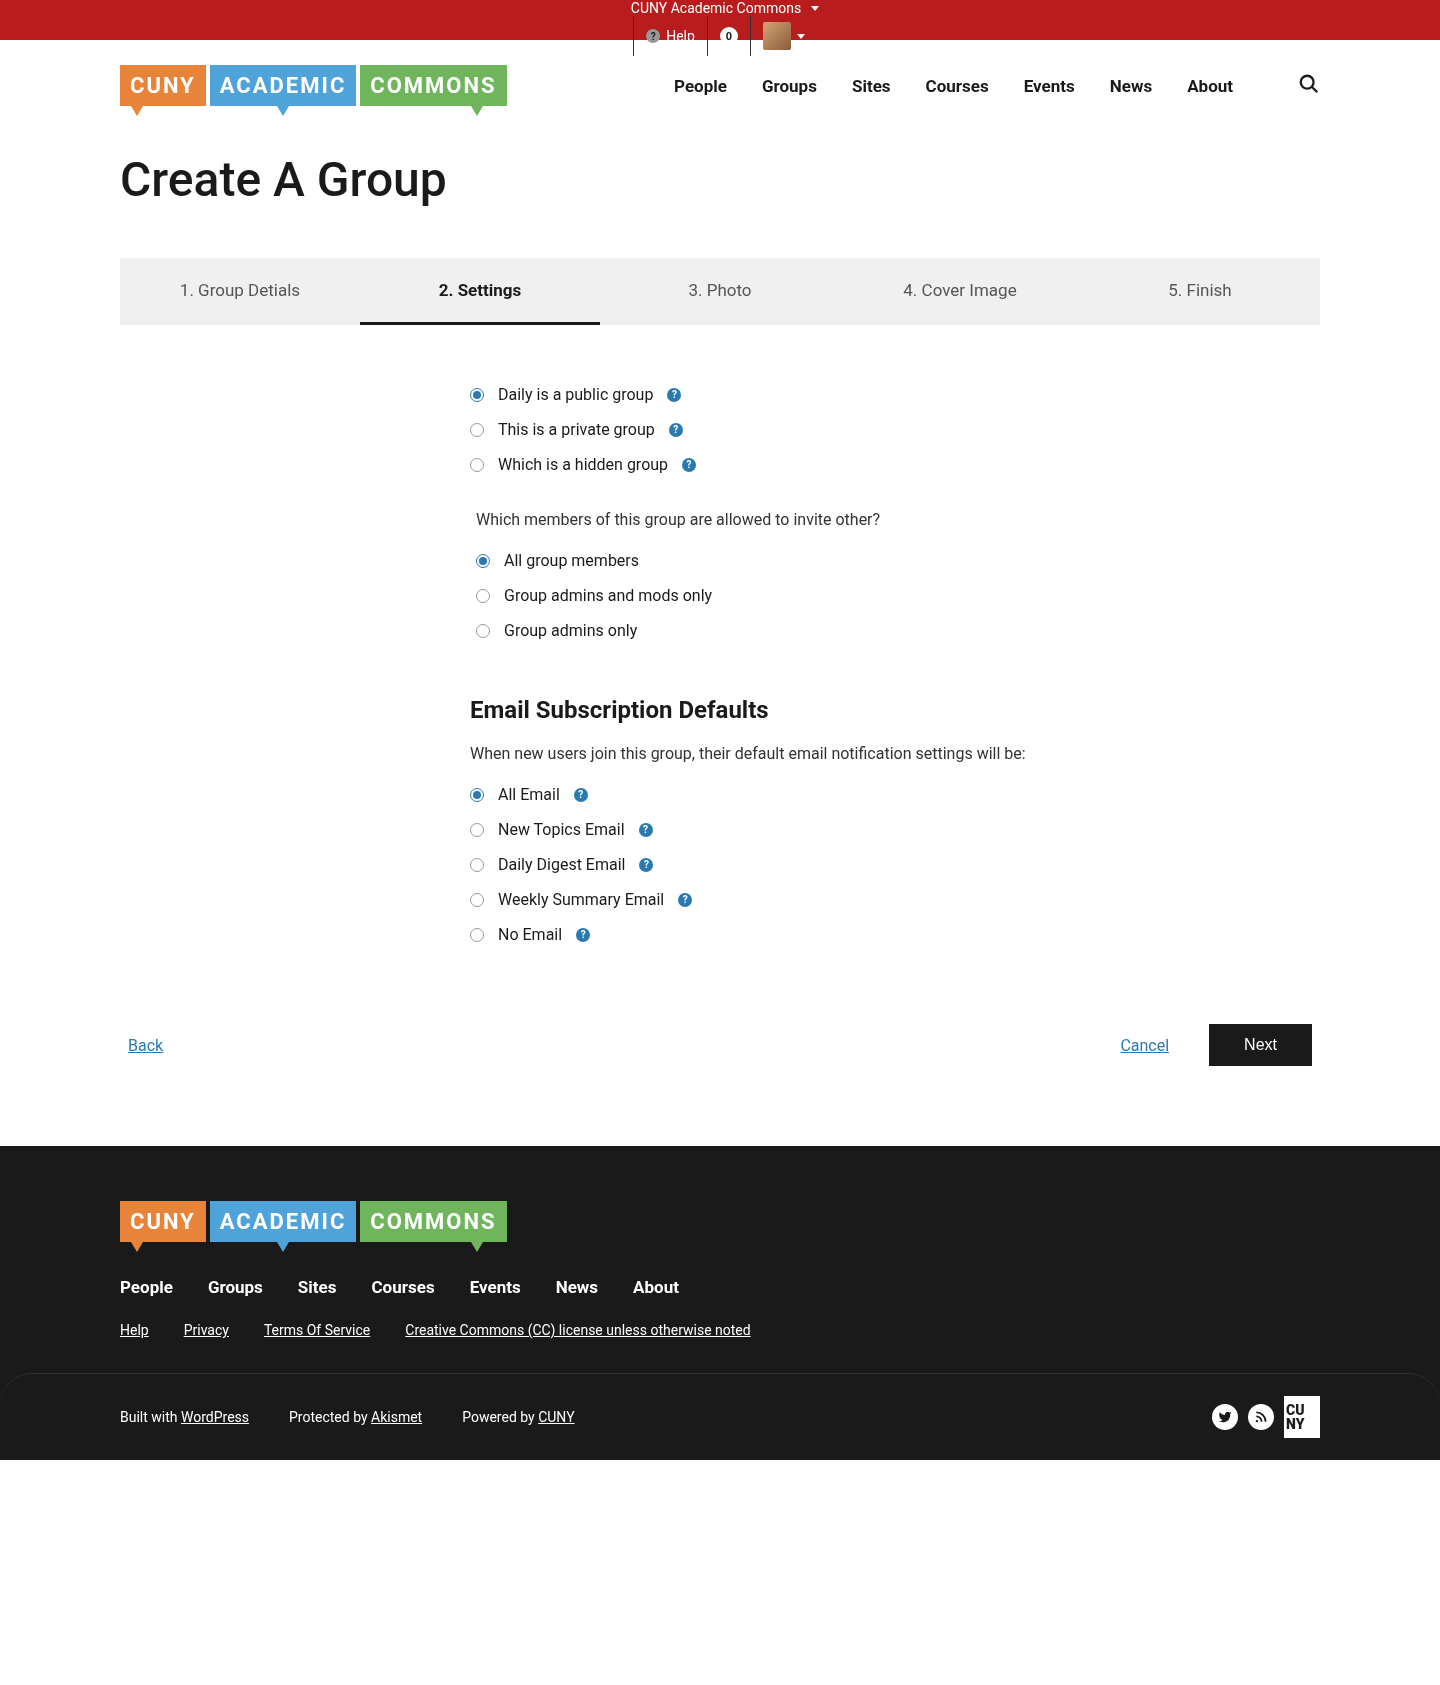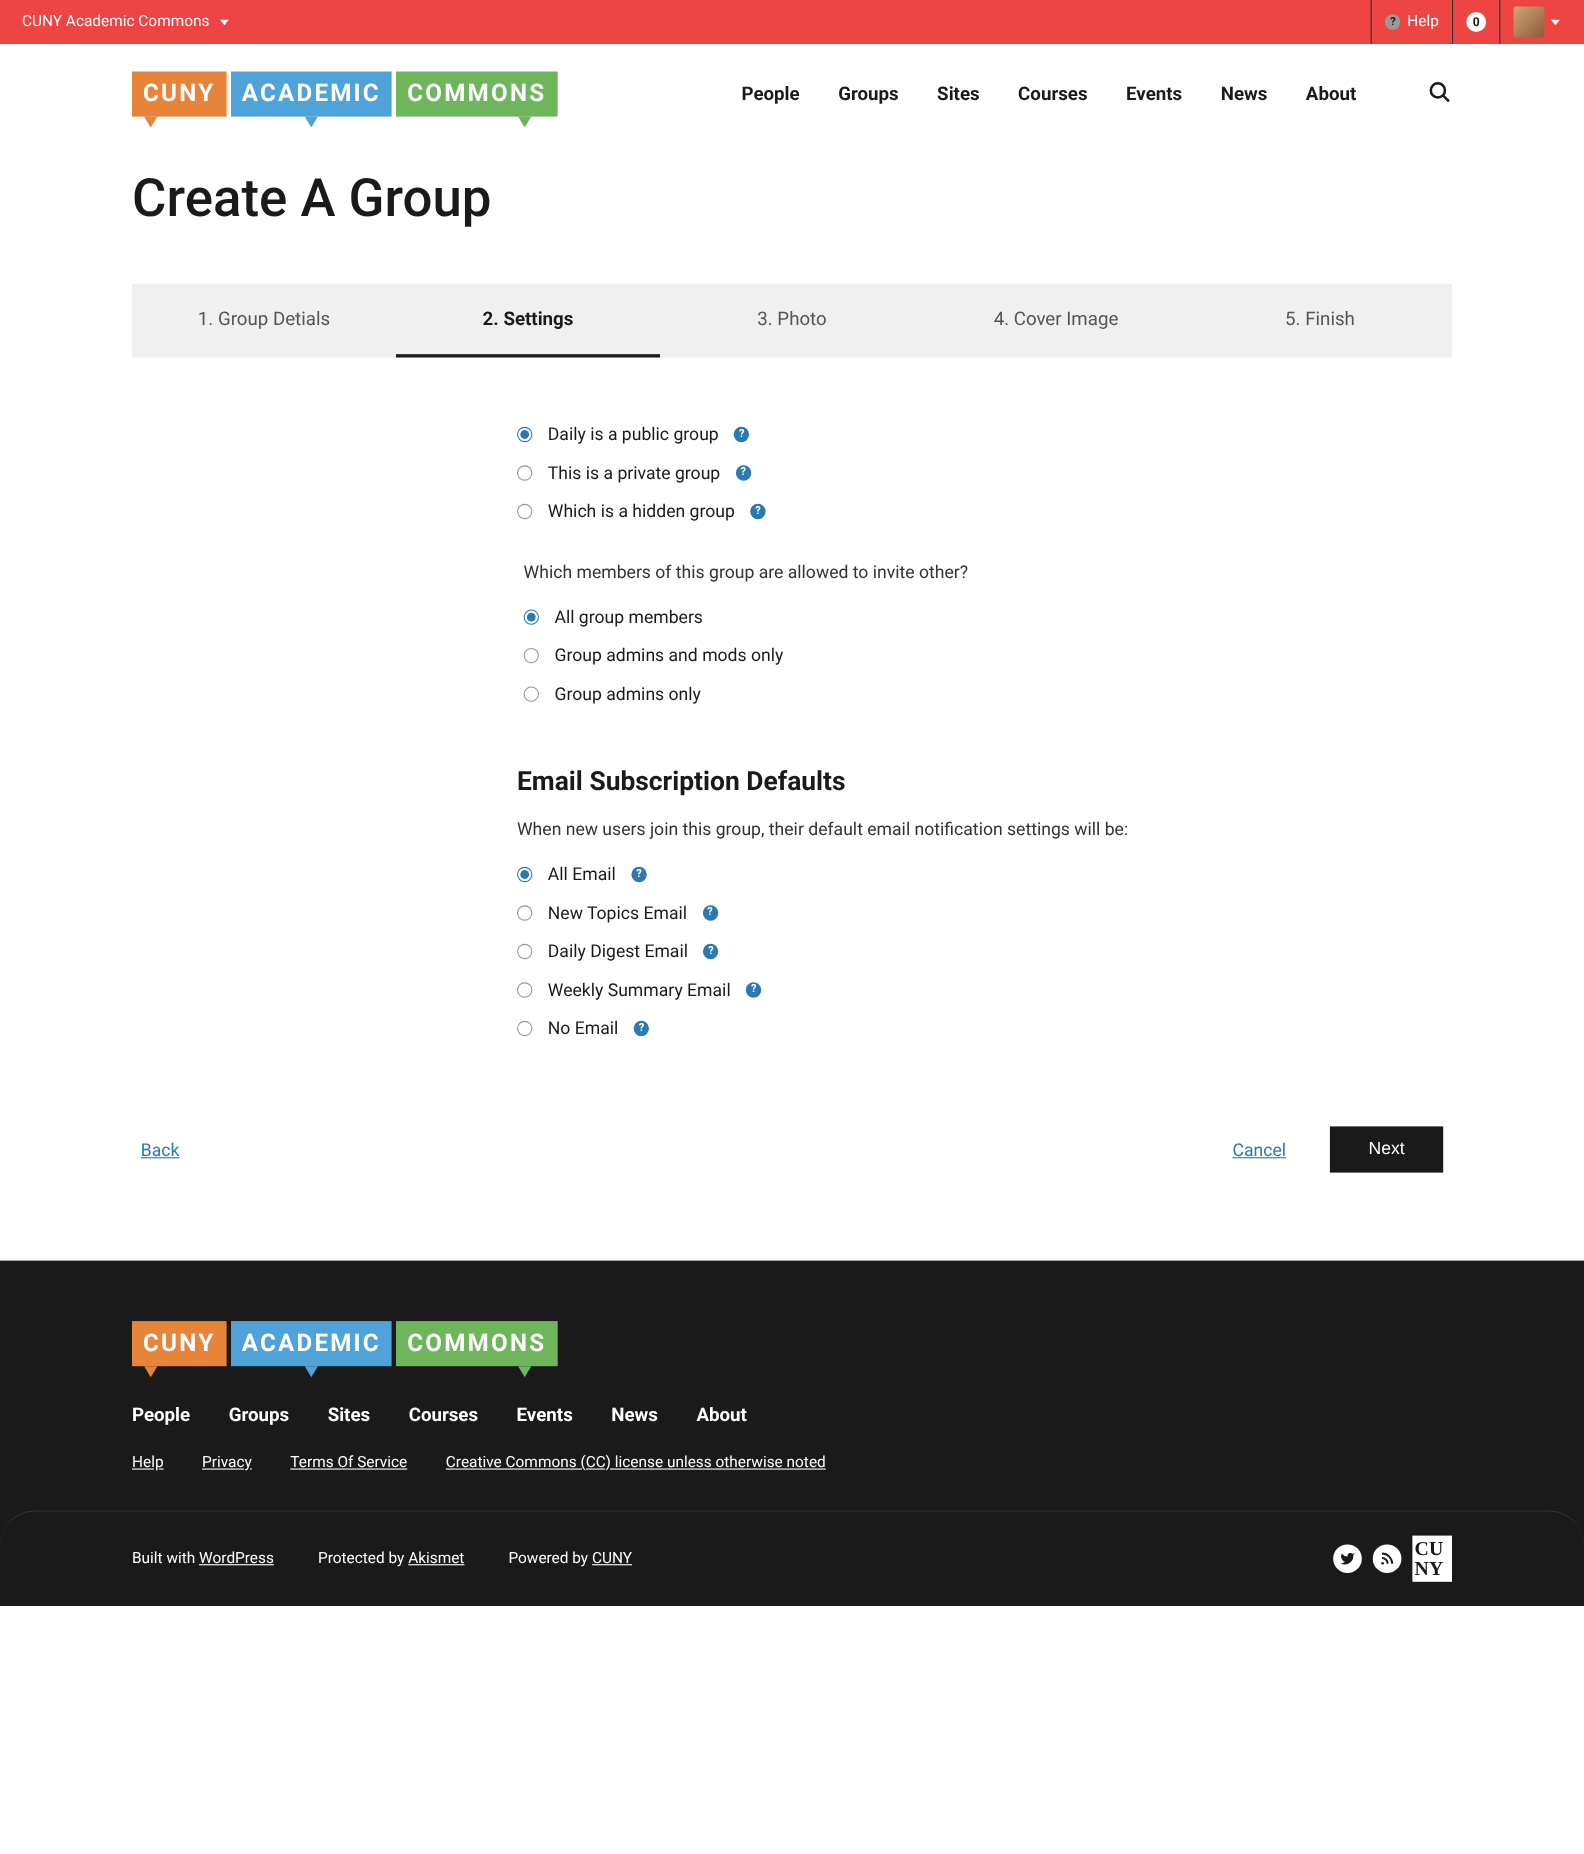--- a/index.html
+++ b/index.html
@@ -1,19 +1,19 @@
 <!DOCTYPE html>
 <html><head>
   <meta charset="utf-8">
   <style>
     * { margin: 0; padding: 0; box-sizing: border-box; }
     body { font-family: -apple-system, BlinkMacSystemFont, "Segoe UI", Roboto, sans-serif; color: #1a1a1a; background: #fff; }
     
     
-    .topbar { background: #ef4444; height: 40px; display: flex; align-items: center; justify-content: space-between; padding: 0 10px 0 20px; color: #fff; font-size: 14px; }
+    .topbar { background: #b91c1c; height: 40px; display: flex; align-items: center; justify-content: space-between; padding: 0 10px 0 20px; color: #fff; font-size: 14px; flex-direction: column; }
     .topbar-left { display: flex; align-items: center; gap: 10px; cursor: pointer; }
     .dropdown-caret { width: 0; height: 0; border-left: 4px solid transparent; border-right: 4px solid transparent; border-top: 5px solid #fff; }
     .topbar-right { display: flex; align-items: center; }
     .topbar-item { display: flex; align-items: center; gap: 6px; padding: 0 12px; height: 40px; border-left: 1px solid #333; cursor: pointer; }
     .help-circle { width: 14px; height: 14px; border-radius: 50%; background: #999; color: #1a1a1a; display: flex; align-items: center; justify-content: center; font-size: 10px; font-weight: bold; }
     .notif-circle { width: 18px; height: 18px; border-radius: 50%; background: #fff; color: #1a1a1a; display: flex; align-items: center; justify-content: center; font-size: 11px; font-weight: bold; }
     .avatar { width: 28px; height: 28px; background: linear-gradient(135deg, #d4a574, #8b5a3c); border-radius: 2px; }
     
     
     .header { display: flex; align-items: center; justify-content: space-between; padding: 25px 120px; }
@@ -62,21 +62,21 @@
     .footer-inner { padding: 55px 120px 35px; }
     .footer-nav { display: flex; gap: 35px; margin-top: 35px; font-size: 17px; font-weight: 700; }
     .footer-nav a { color: #fff; text-decoration: none; cursor: pointer; }
     .footer-legal { display: flex; gap: 35px; margin-top: 25px; font-size: 14px; }
     .footer-legal a { color: #fff; text-decoration: underline; cursor: pointer; }
     .footer-bottom { border-top: 1px solid #333; padding: 22px 120px; display: flex; justify-content: space-between; align-items: center; font-size: 14px; border-radius: 32px; }
     .footer-credits { display: flex; gap: 40px; }
     .footer-credits a { color: #fff; text-decoration: underline; }
     .footer-social { display: flex; align-items: center; gap: 10px; }
     .social-circle { width: 26px; height: 26px; border-radius: 50%; background: #fff; display: flex; align-items: center; justify-content: center; cursor: pointer; }
-    .cuny-sq { width: 36px; height: 42px; background: #fff; color: #1a1a1a; font-weight: 900; font-size: 18px; display: flex; align-items: center; justify-content: center; line-height: 1; padding: 2px; cursor: pointer; font-family: Liberation Serif, serif; }
+    .cuny-sq { width: 36px; height: 42px; background: #fff; color: #1a1a1a; font-weight: 900; font-size: 14px; display: flex; align-items: center; justify-content: center; line-height: 1; padding: 2px; cursor: pointer; }
   </style>
 </head>
 <body>
 
 <div class="topbar">
   <div class="topbar-left">
     <span>CUNY Academic Commons</span>
     <span class="dropdown-caret"></span>
   </div>
   <div class="topbar-right">

